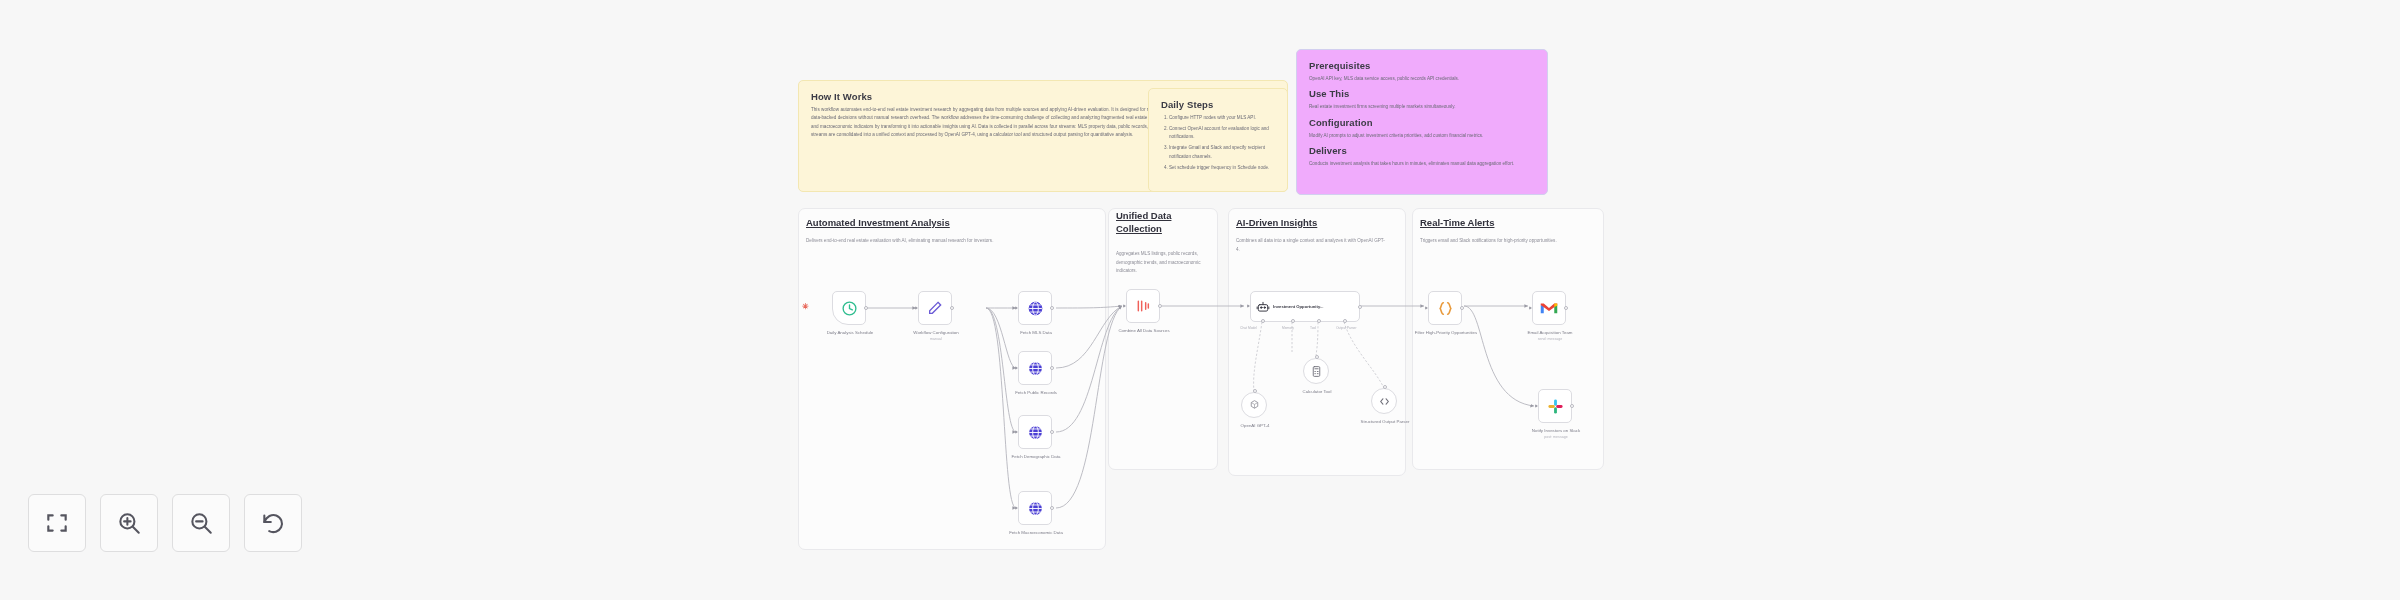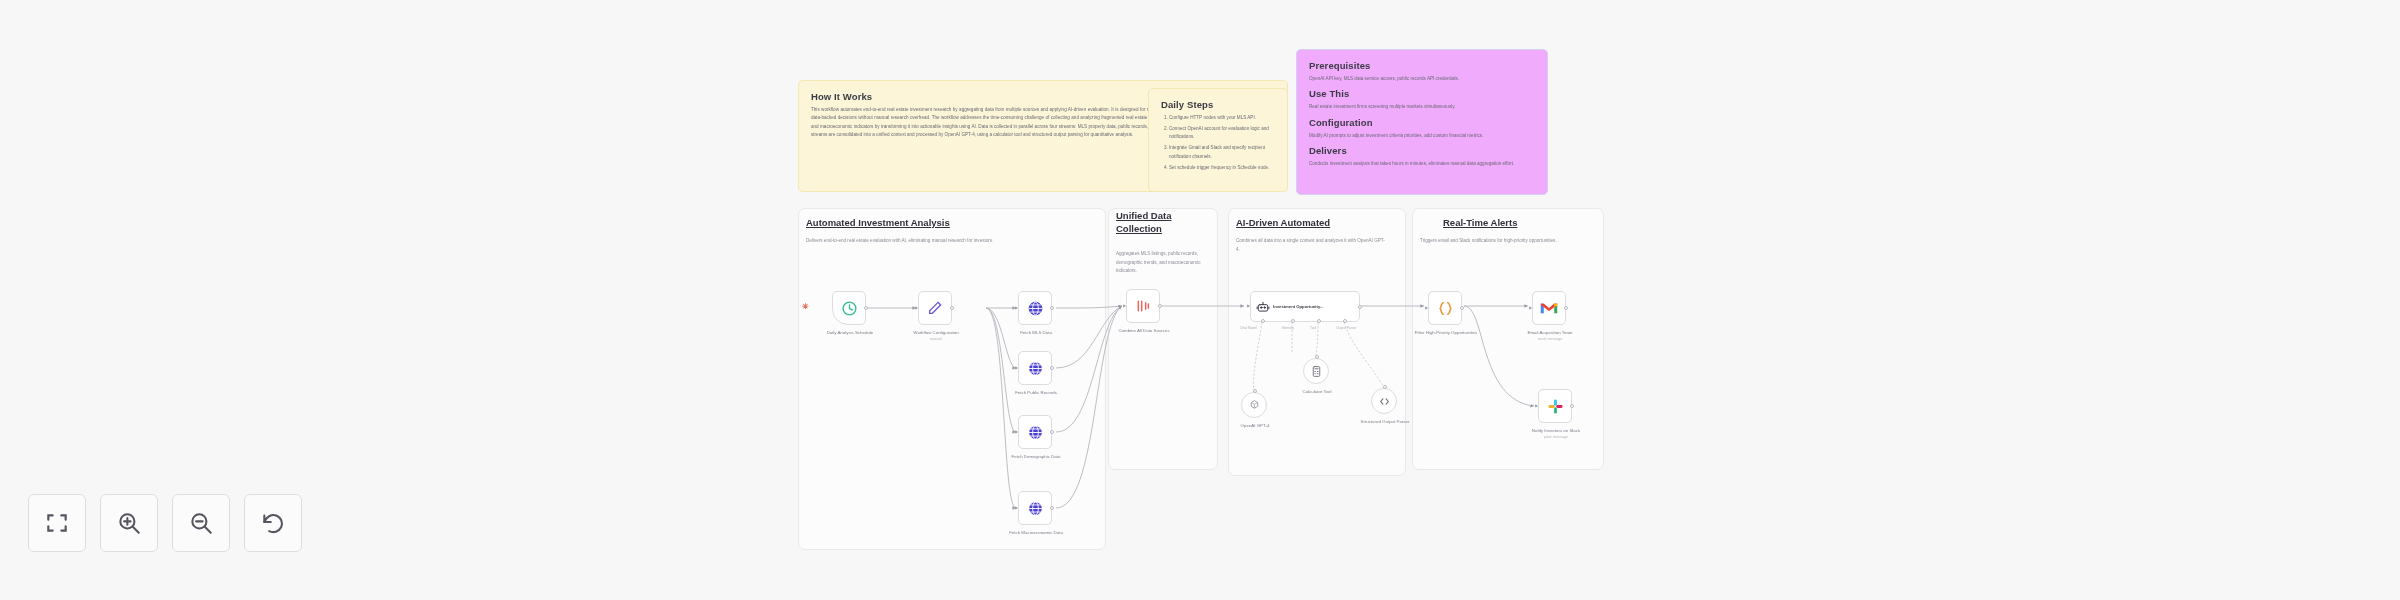--- a/index.html
+++ b/index.html
@@ -183,24 +183,24 @@
   <div class="group" style="left:1108px; top:208px; width:110px; height:262px;"></div>
   <div class="group" style="left:1228px; top:208px; width:178px; height:268px;"></div>
   <div class="group" style="left:1412px; top:208px; width:192px; height:262px;"></div>
 
   <div class="group-title" style="left:806px; top:217px;">Automated Investment Analysis</div>
   <div class="group-desc" style="left:806px; top:237px; width:290px;">Delivers end-to-end real estate evaluation with AI, eliminating manual research for investors.</div>
 
   <div class="group-title" style="left:1116px; top:210px; width:95px;">Unified Data Collection</div>
   <div class="group-desc" style="left:1116px; top:250px; width:92px;">Aggregates MLS listings, public records, demographic trends, and macroeconomic indicators.</div>
 
-  <div class="group-title" style="left:1236px; top:217px; width:160px;">AI-Driven Automated</div>
+  <div class="group-title" style="left:1236px; top:217px; width:160px;">AI-Driven Insights</div>
   <div class="group-desc" style="left:1236px; top:237px; width:150px;">Combines all data into a single context and analyzes it with OpenAI GPT-4.</div>
 
-  <div class="group-title" style="left:1420px; top:217px; width:175px;margin-left:23px;">Real-Time Alerts</div>
+  <div class="group-title" style="left:1420px; top:217px; width:175px;">Real-Time Alerts</div>
   <div class="group-desc" style="left:1420px; top:237px; width:165px;">Triggers email and Slack notifications for high-priority opportunities.</div>
 
   <div class="plus" style="left:802px; top:302px;">✳</div>
   <div class="node trigger" style="left:832px; top:291px;">
     <svg width="17" height="17" viewBox="0 0 24 24" fill="none" stroke="#2fbd8f" stroke-width="1.9">
       <circle cx="12" cy="12" r="9"></circle>
       <path d="M12 7 L12 12 L16 14" stroke-linecap="round"></path>
     </svg>
     <span class="dot r"></span>
     <span class="node-label">Daily Analysis Schedule</span>

